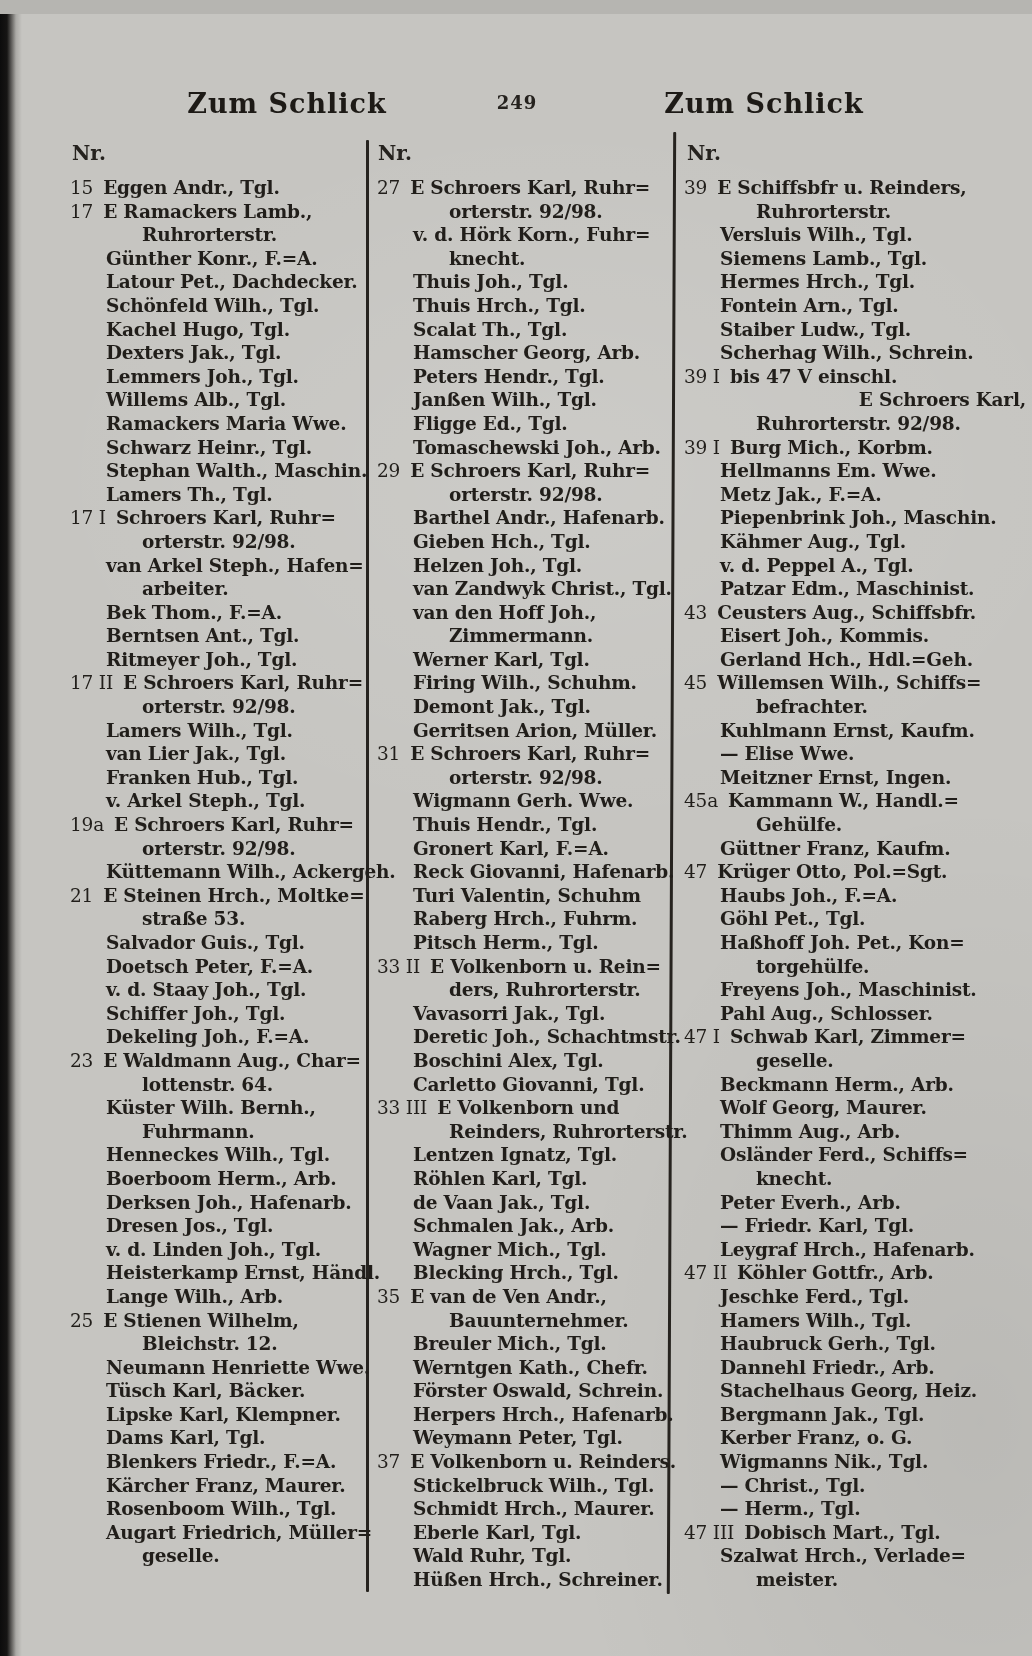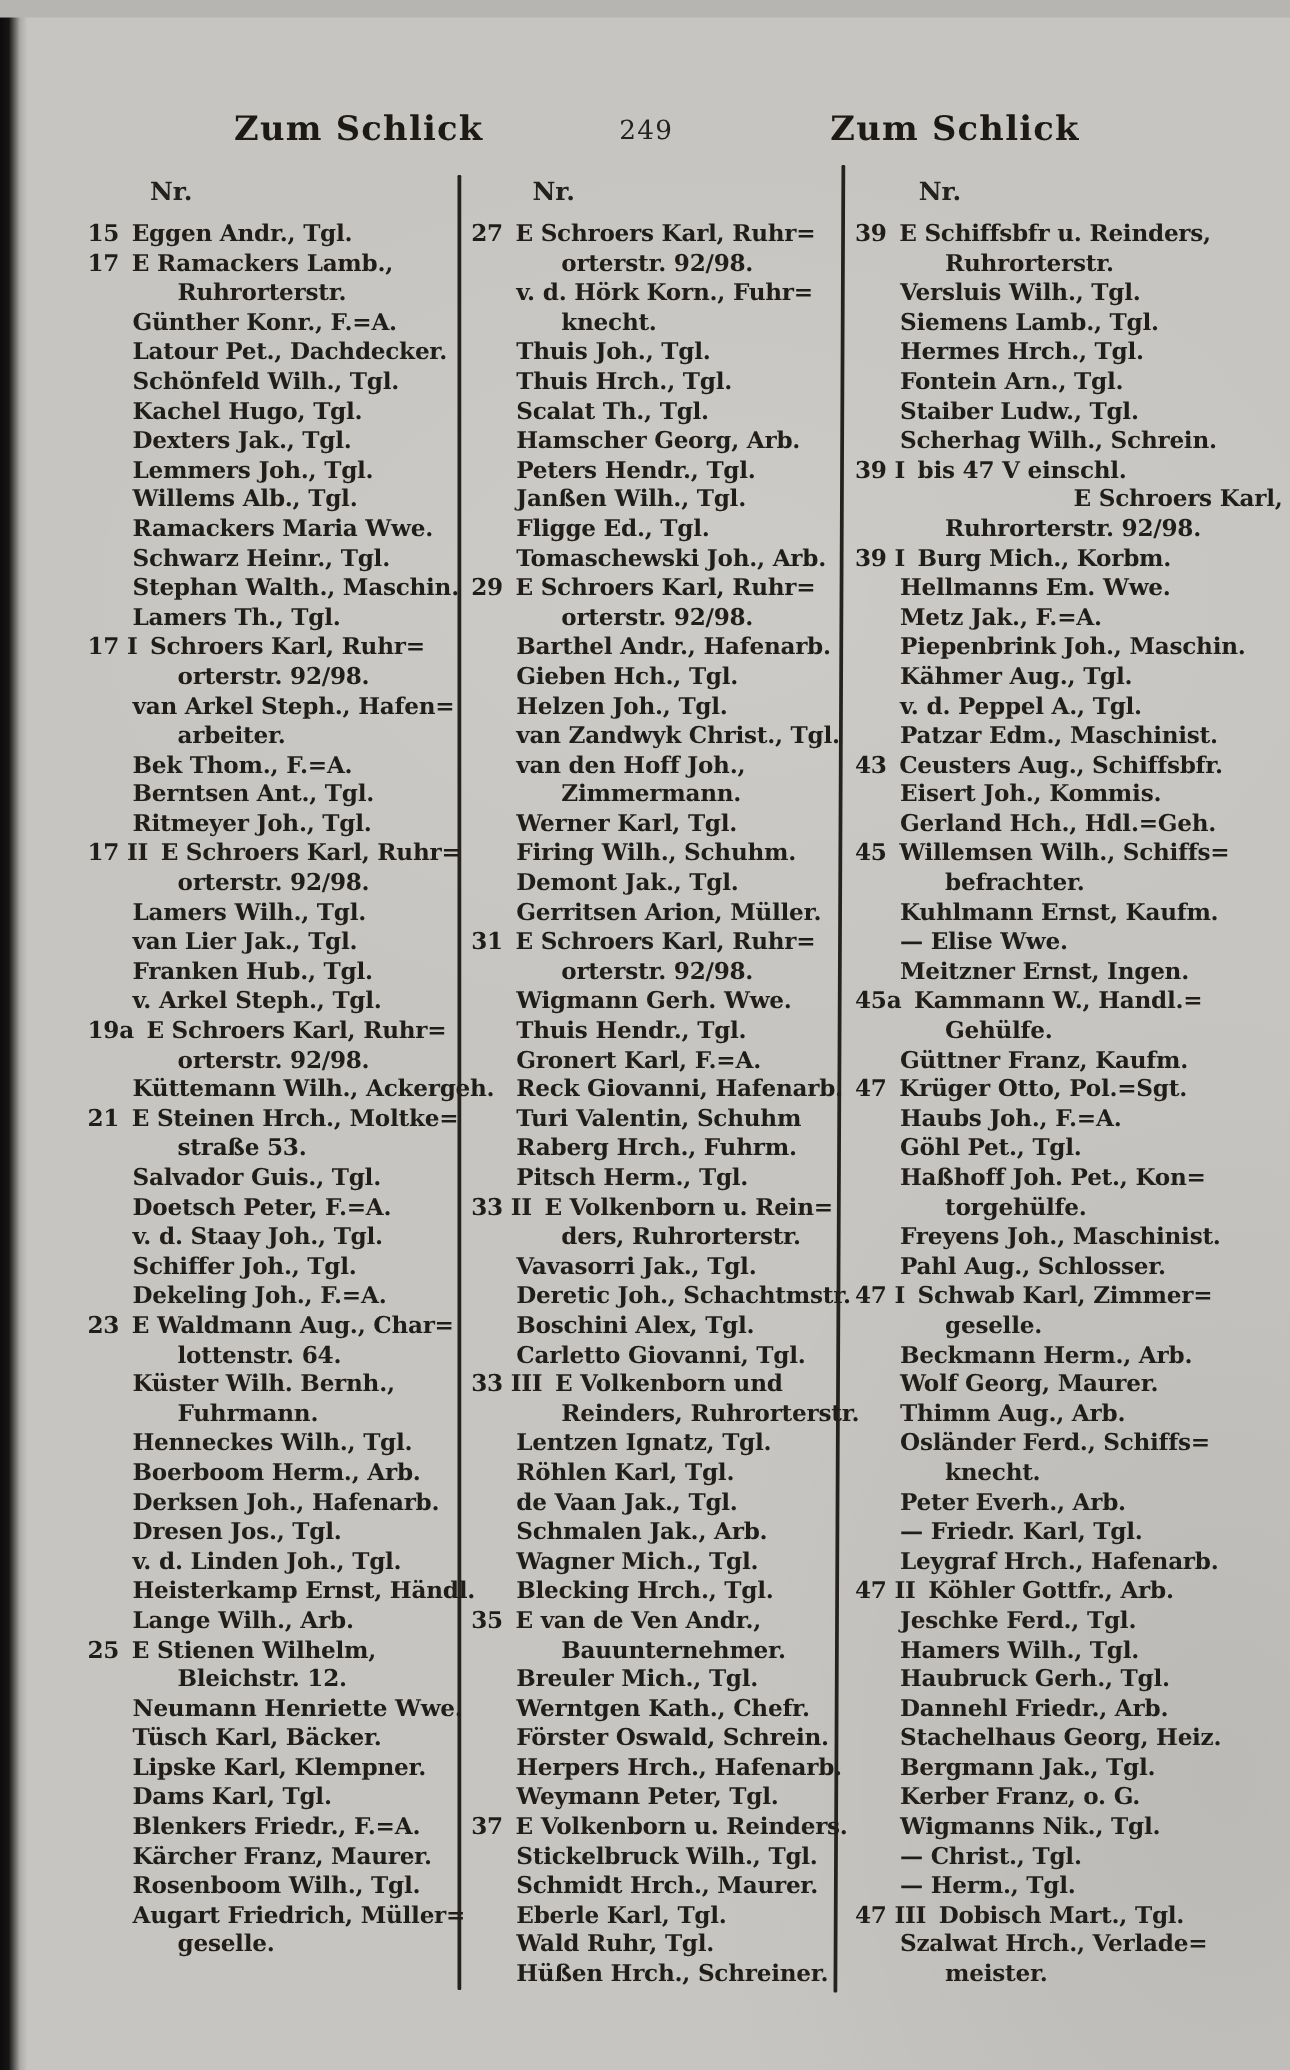--- a/index.html
+++ b/index.html
@@ -23,44 +23,44 @@
   }
   .htitle{
     position:absolute;top:74px;
     font-weight:bold;font-size:27px;letter-spacing:1px;color:#1d1a16;
     transform:translateX(-50%);white-space:nowrap;
   }
   .htitle.left{left:287px;}
   .htitle.right{left:764px;}
   .pagenum{
     position:absolute;top:78px;left:517px;transform:translateX(-50%);
-    font-weight:normal;font-size:21px;color:#25221e;letter-spacing:1px;
+    font-weight:bold;font-size:18px;color:#25221e;letter-spacing:1px;
   }
   .nr-label{
     position:absolute;top:127px;
-    font-weight:bold;font-size:20px;color:#25221e;margin-left:48px;
+    font-weight:bold;font-size:20px;color:#25221e;
   }
   .nr-0{left:72px;}
   .nr-1{left:378px;}
   .nr-2{left:687px;}
   .divider{
     position:absolute;width:3px;background:#26231f;border-radius:1px;
   }
   .d1{left:366px;top:126px;height:1452px;}
   .d2{left:670px;top:118px;height:1462px;transform:rotate(0.25deg);}
   .col{
     position:absolute;top:162px;
     font-size:18.5px;font-weight:bold;letter-spacing:-0.2px;
     color:#211e1a;
   }
   .col-0{left:70px;width:300px;}
   .col-1{left:377px;width:287px;}
   .col-2{left:684px;width:342px;}
   .line{height:23.6px;line-height:23.6px;white-space:nowrap;}
-  .line .num{display:inline-block;margin-right:10px;font-weight:bold;}
+  .line .num{display:inline-block;margin-right:10px;font-weight:normal;}
   .line.i0{padding-left:36px;}
   .line.i1{padding-left:72px;}
   .line.i2{padding-left:82px;text-align:right;}
 </style>
 </head>
 <body>
 
 <div class="page">
   <div class="book-edge"></div>
 

